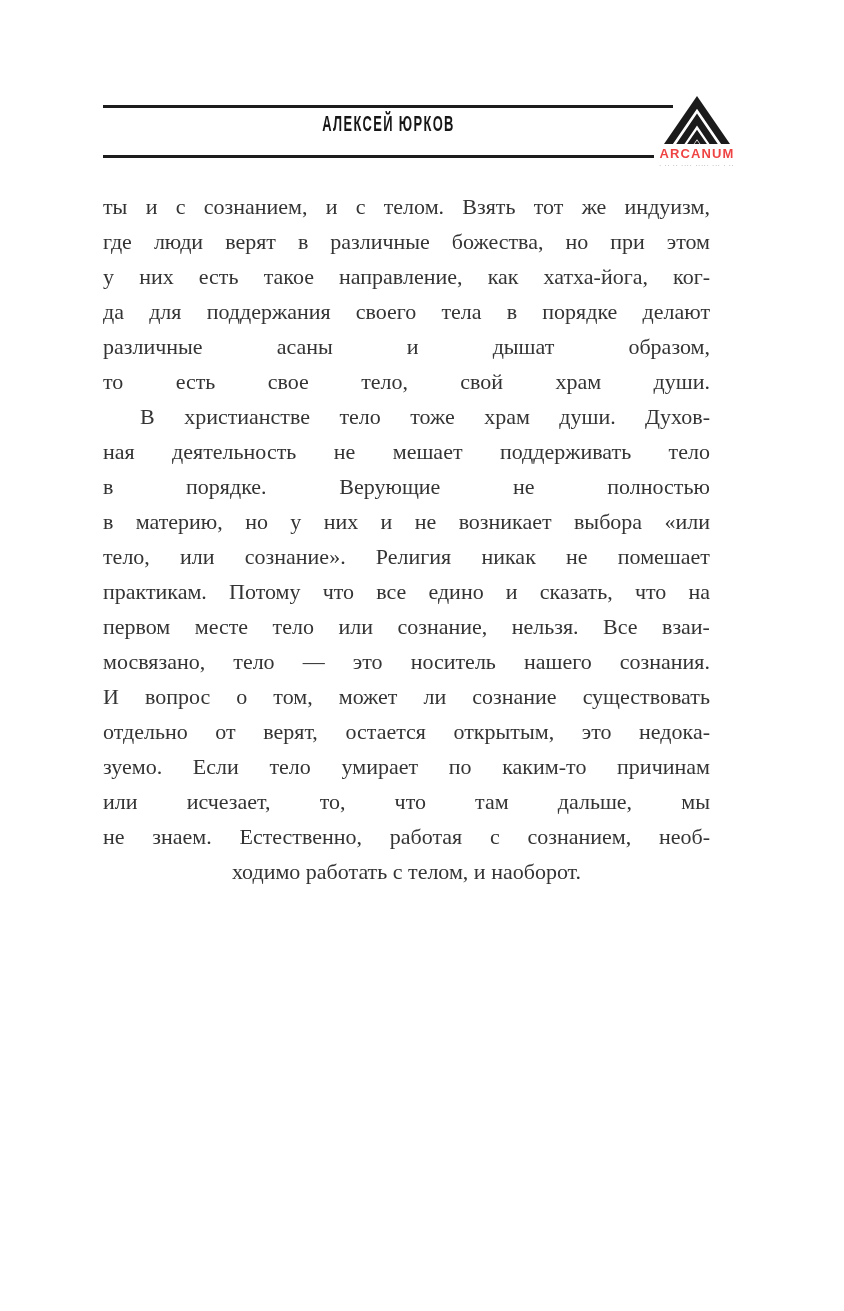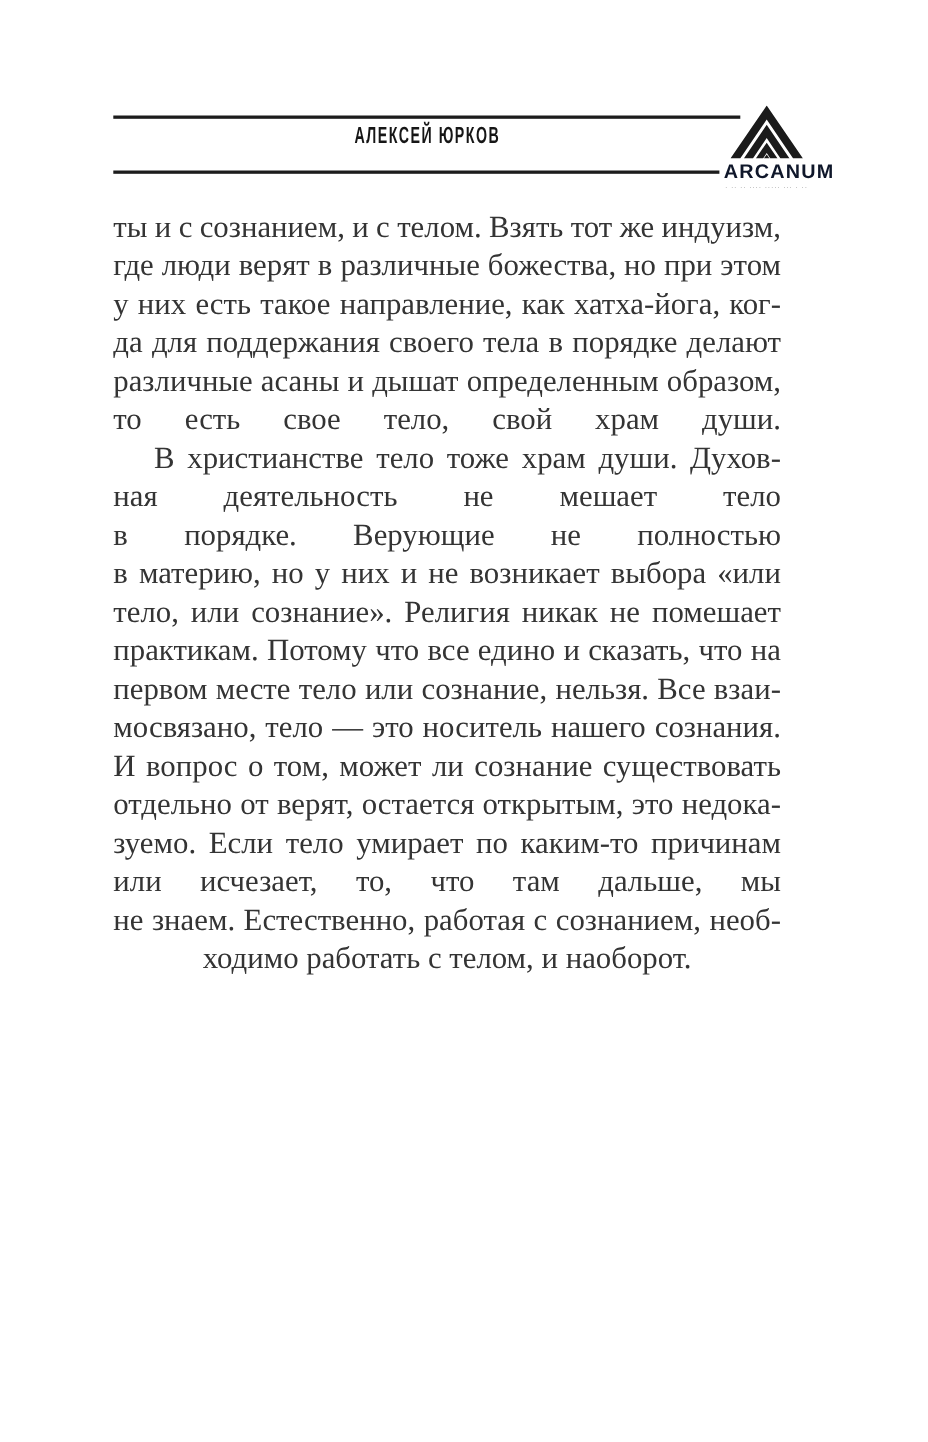--- a/index.html
+++ b/index.html
@@ -29,41 +29,41 @@
     transform-origin:center;
     white-space:nowrap;
   }
   
   .logo{position:absolute;left:658px;top:95px;width:78px;}
   .logo svg{display:block;margin:1px auto 0 auto;}
   .logo .brand{
     margin-top:2px;
     font-family:"Liberation Sans", sans-serif;
     font-weight:600;
-    font-size:18px;
+    font-size:13px;
     letter-spacing:1.1px;
-    color:#0f172a;
+    color:#ef4444;
     text-align:center;
     white-space:nowrap;
   }
   .logo .tagline{
     margin-top:1px;
     font-family:"Liberation Sans", sans-serif;
     font-size:5px;
     letter-spacing:1.2px;
     color:#2a2a2a;
     text-align:center;
     white-space:nowrap;
     overflow:hidden;
   }
   
   .page-body{
     position:absolute;
     left:103px;top:189px;width:607px;
-    font-size:28px;
+    font-size:22px;
     line-height:35px;
     color:#343434;
   }
   .paragraph{margin:0;}
   .line{
     display:flex;
     justify-content:space-between;
     height:35px;
     white-space:nowrap;
   }
@@ -138,21 +138,20 @@
           <span>тела</span>
           <span>в</span>
           <span>порядке</span>
           <span>делают</span>
         </div>
         <div class="line">
           <span>различные</span>
           <span>асаны</span>
           <span>и</span>
           <span>дышат</span>
-          <span>определенным</span>
           <span>образом,</span>
         </div>
         <div class="line">
           <span>то</span>
           <span>есть</span>
           <span>свое</span>
           <span>тело,</span>
           <span>свой</span>
           <span>храм</span>
           <span>души.</span>
@@ -166,20 +165,21 @@
           <span>тоже</span>
           <span>храм</span>
           <span>души.</span>
           <span>Духов-</span>
         </div>
         <div class="line">
           <span>ная</span>
           <span>деятельность</span>
           <span>не</span>
           <span>мешает</span>
+          <span>поддерживать</span>
           <span>тело</span>
         </div>
         <div class="line">
           <span>в</span>
           <span>порядке.</span>
           <span>Верующие</span>
           <span>не</span>
           <span>полностью</span>
         </div>
         <div class="line">

